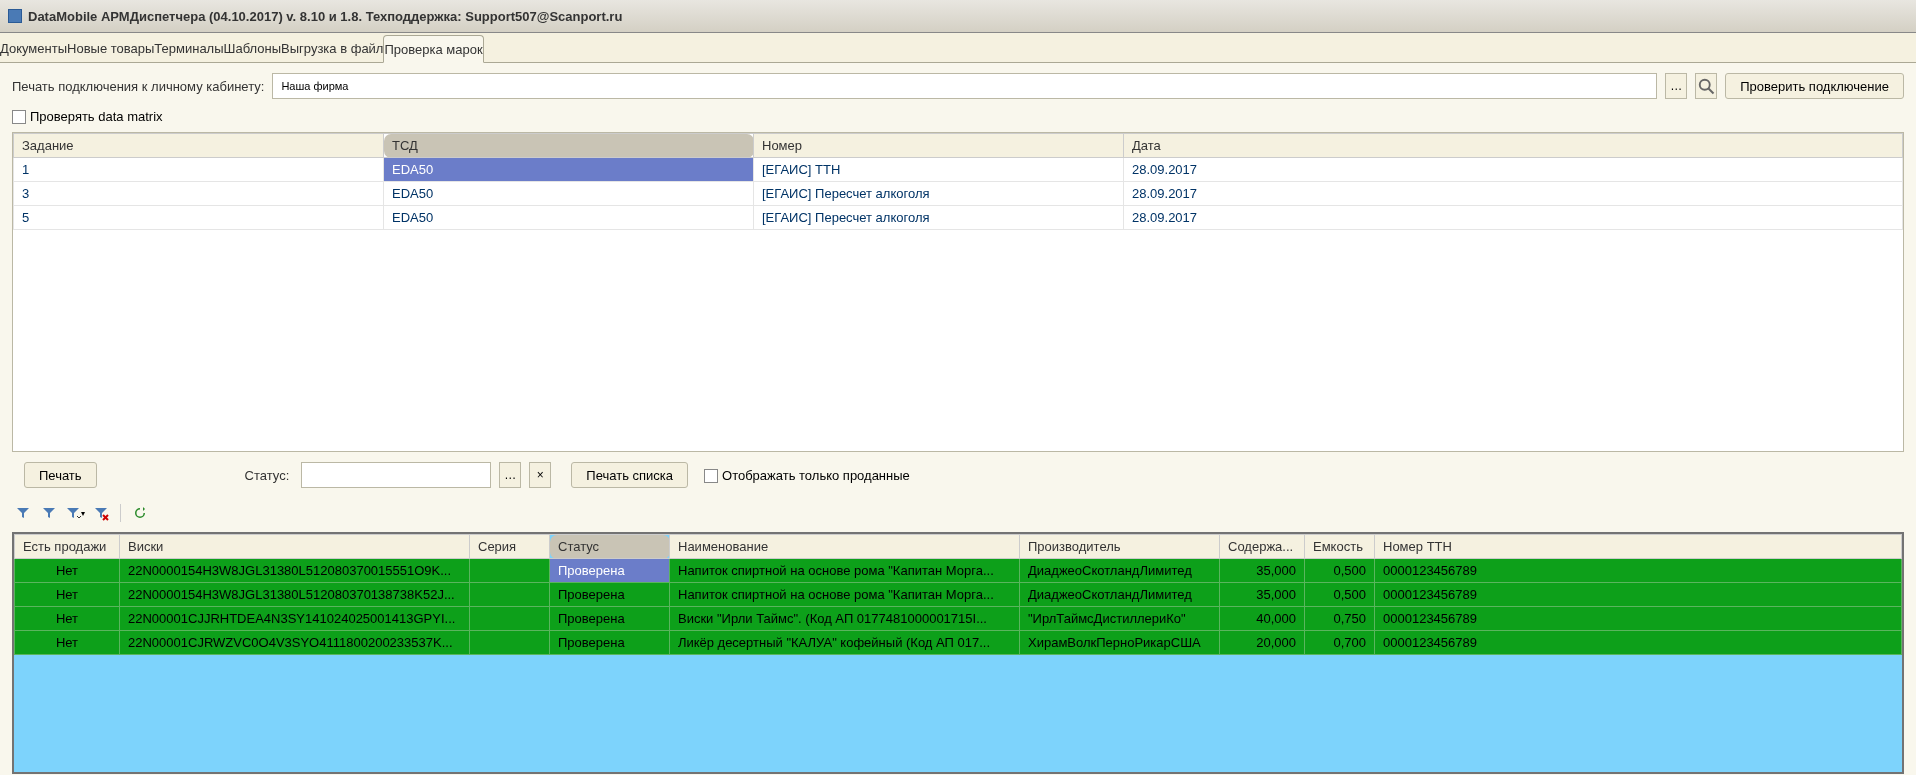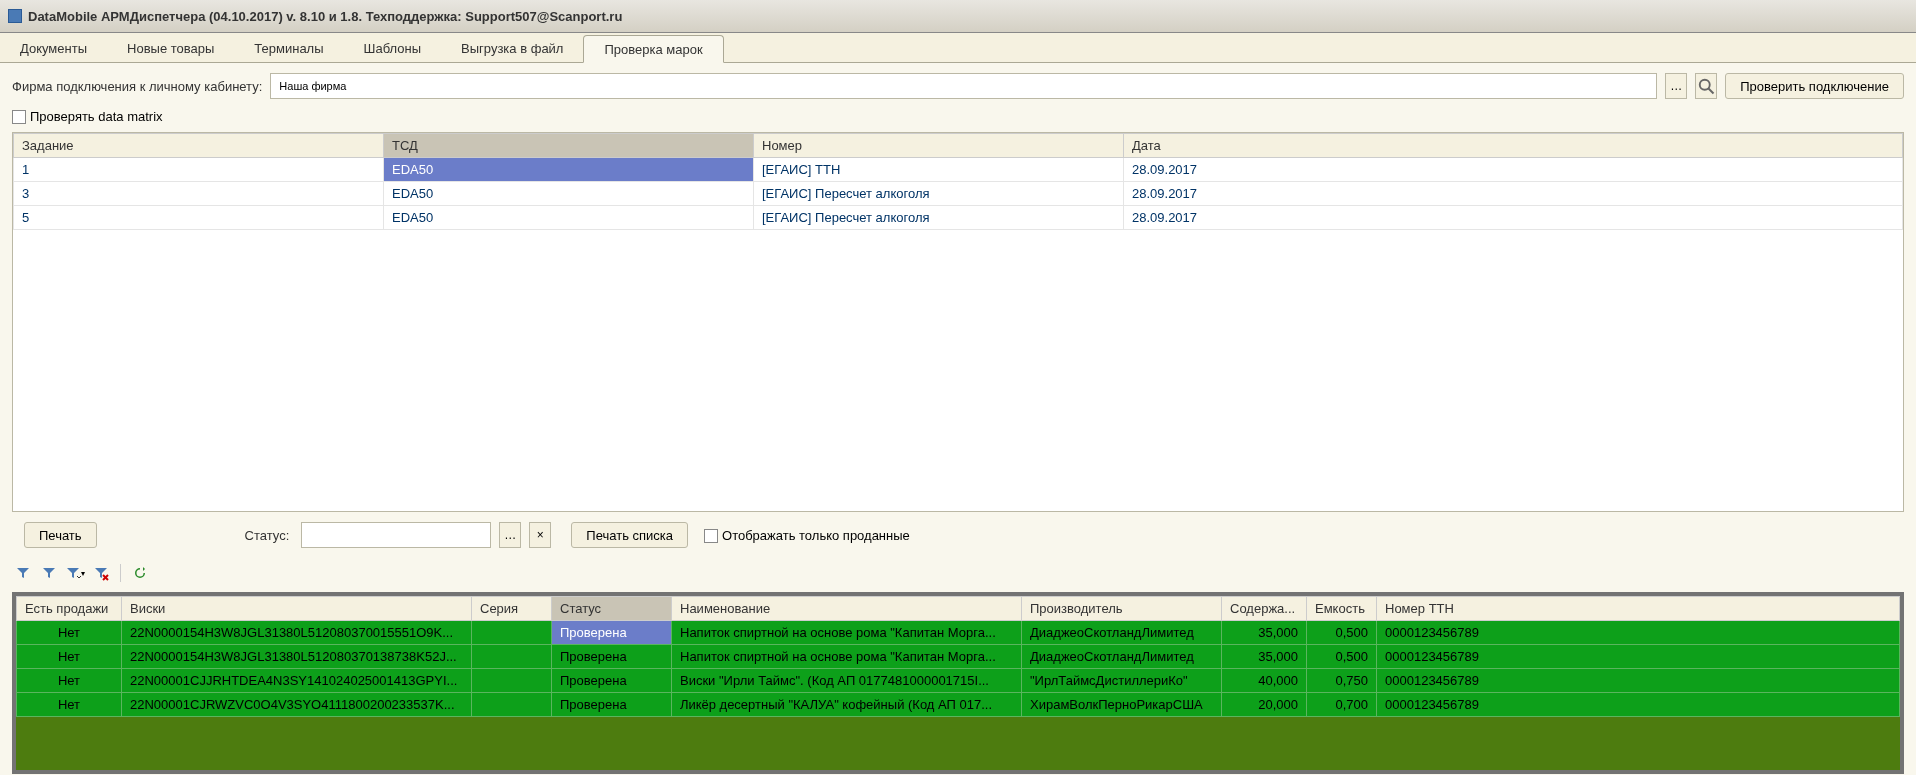--- a/index.html
+++ b/index.html
@@ -27,21 +27,21 @@
     }
     .titlebar-text { font-weight: bold; color: #333; }
     .tabs {
       display: flex;
       background: #f5f1e0;
       padding-top: 2px;
       border-bottom: 1px solid #aba895;
       height: 30px;
     }
     .tab {
-      padding: 6px 20px;
+      padding: 6px 0;
       cursor: pointer;
       color: #333;
       border-right: 0;
     }
     .tab.active {
       background: #f9f7ed;
       border: 1px solid #aba895;
       border-bottom: 1px solid #f9f7ed;
       margin-bottom: -1px;
       border-radius: 4px 4px 0 0;
@@ -92,39 +92,40 @@
       margin-bottom: 8px;
     }
     .checkbox {
       width: 14px; height: 14px;
       border: 1px solid #888;
       background: #fff;
     }
     .table-container {
       border: 1px solid #bbb8a5;
       background: #fff;
-      height: 380px;
+      height: 320px;
       overflow: auto;
     }
     table {
       width: 100%;
       border-collapse: collapse;
       font-size: 13px;
     }
     th {
       text-align: left;
       background: #f5f1e0;
       border: 1px solid #ccc;
       padding: 4px 8px;
       font-weight: normal;
       color: #333;
       height: 24px;
     }
     th.sorted {
       background: #c9c4b5;
+      border-radius: 7px;
     }
     td {
       border: 1px solid #e5e5e5;
       padding: 3px 8px;
       height: 24px;
       color: #003366;
     }
     td.selected {
       background: #6b7dc9;
       color: #fff;
@@ -150,22 +151,22 @@
       padding: 4px 0 8px 0;
     }
     .tool-icon {
       width: 22px; height: 22px;
       display: flex; align-items: center; justify-content: center;
       cursor: pointer;
     }
     .tool-icon svg { width: 16px; height: 16px; }
     .separator { width: 1px; height: 18px; background: #ccc; margin: 0 4px; }
     .bottom-table {
-      border: 4px solid #737373;
-      background: #4d7c0f;
+      border: 2px solid #737373;
+      background: #7dd3fc;
       flex: 1;
       overflow: auto;
     }
     .bottom-table td {
       background: #0da01a;
       color: #000;
       border: 1px solid #5ab55e;
     }
     .bottom-table td.num { text-align: right; }
     .bottom-table td.sel-status {
@@ -187,21 +188,21 @@
     <div class="tab">Новые товары</div>
     <div class="tab">Терминалы</div>
     <div class="tab">Шаблоны</div>
     <div class="tab">Выгрузка в файл</div>
     <div class="tab active">Проверка марок</div>
   </div>
 
 <div class="content">
 
   <div class="form-row">
-    <span class="label">Фирма подключения к личному кабинету:</span>
+    <span class="label">Печать подключения к личному кабинету:</span>
     <input class="text-input" value="Наша фирма" style="">
     <div class="mini-btn">…</div>
     <div class="mini-btn">
       <svg viewBox="0 0 16 16">
           <circle cx="7" cy="7" r="4" fill="none" stroke="#666" stroke-width="1.5"></circle>
           <line x1="10" y1="10" x2="14" y2="14" stroke="#666" stroke-width="1.5"></line>
         </svg>
     </div>
     <button class="btn">Проверить подключение</button>
   </div>

